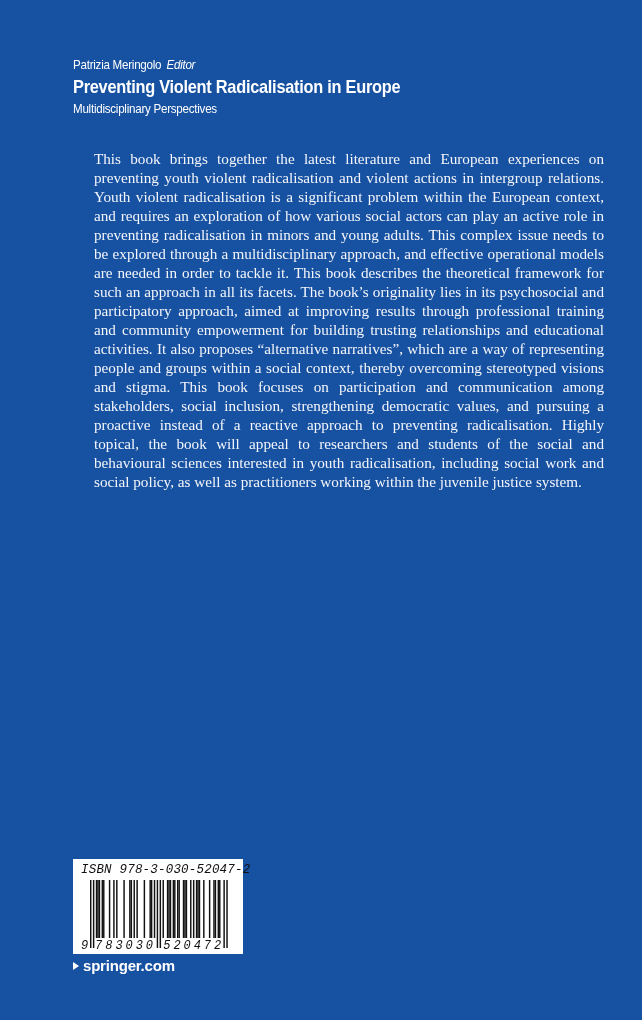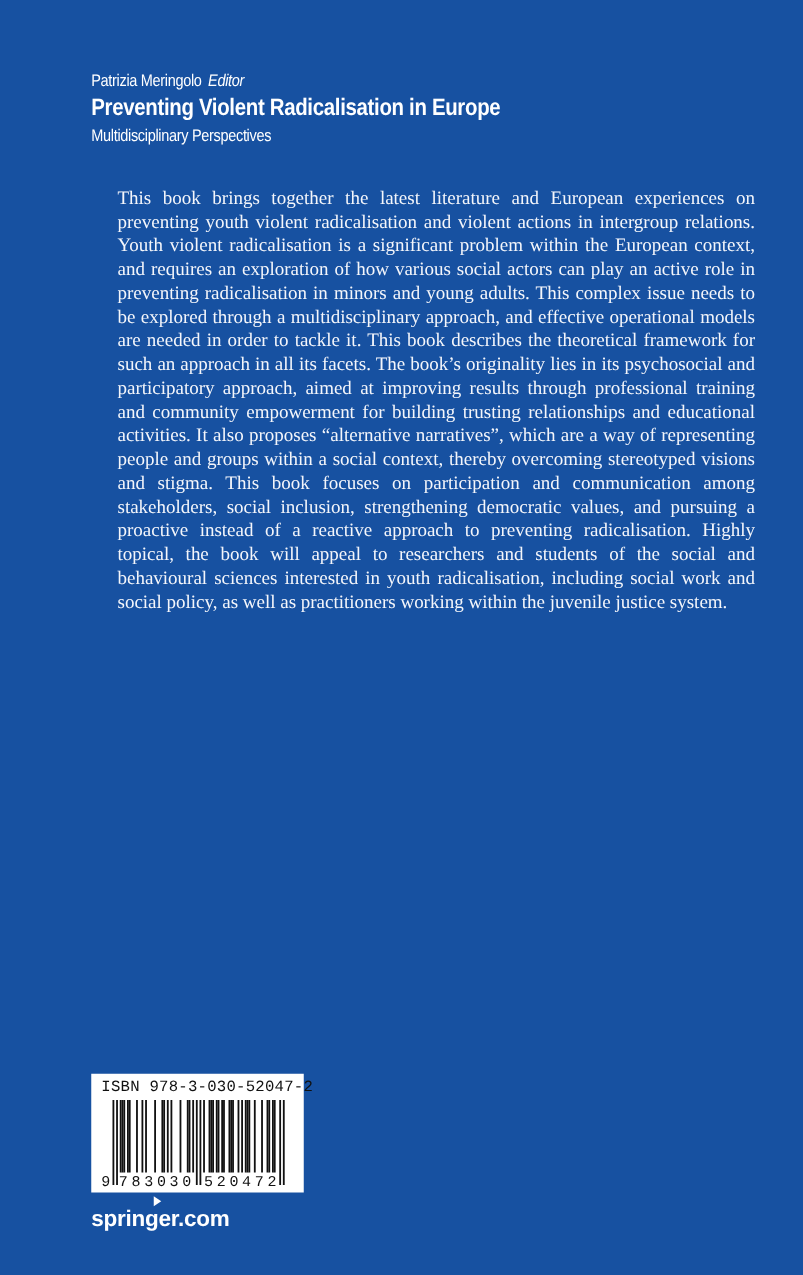--- a/index.html
+++ b/index.html
@@ -65,20 +65,21 @@
     }
     .isbn-box {
       position: absolute;
       left: 73px;
       top: 859px;
       width: 170px;
       height: 95px;
       background: #ffffff;
       color: #111111;
       box-sizing: border-box;
+      font-style: italic;
     }
     .isbn-label {
       position: absolute;
       left: 8px;
       top: 4px;
       font-family: "Liberation Mono", monospace;
       font-size: 12.5px;
       letter-spacing: 0.2px;
       white-space: nowrap;
     }
@@ -91,27 +92,26 @@
     }
     .barcode svg {
       display: block;
     }
     .springer-link {
       position: absolute;
       left: 73px;
       top: 957px;
       font-family: "Liberation Sans", sans-serif;
       font-weight: bold;
-      font-size: 18px;
+      font-size: 15px;
       color: #ffffff;
       display: flex;
       align-items: center;
       text-decoration: none;
       letter-spacing: -0.2px;
-      flex-direction: column;
     }
     .springer-arrow {
       display: inline-block;
       width: 0;
       height: 0;
       border-top: 4px solid transparent;
       border-bottom: 4px solid transparent;
       border-left: 6px solid #ffffff;
       margin-right: 4px;
     }

